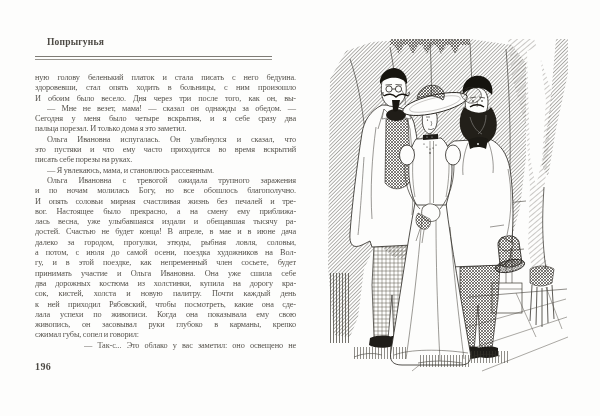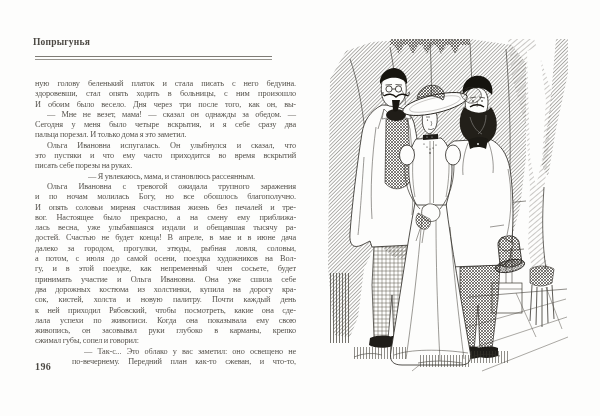--- a/index.html
+++ b/index.html
@@ -5,37 +5,37 @@
   html,body{margin:0;padding:0;}
   body{
     width:600px;height:416px;
     background:#fdfdfc;
     font-family:"Liberation Serif", serif;
     color:#55524c;
     overflow:hidden;
   }
   .page{position:relative;width:600px;height:416px;background:#fdfdfc;}
   .header-title{
-    position:absolute;left:33px;top:37px;
+    position:absolute;left:47px;top:37px;
     font-size:9.5px;font-weight:bold;letter-spacing:.2px;color:#4c4944;
   }
   .header-rule{
     position:absolute;left:35px;top:56px;width:237px;height:2px;
     border-top:1.6px solid #7e7b75;
     border-bottom:1px solid #97958f;
   }
   .body-text{
-    position:absolute;left:35px;top:79px;width:261px;
+    position:absolute;left:35px;top:73px;width:261px;
     font-size:8.3px;line-height:10.3px;
     letter-spacing:-0.15px;word-spacing:-0.3px;
     color:#56534d;
   }
   .line{text-align:left;}
   .line.just{text-align:justify;text-align-last:justify;}
-  .line.ind{text-indent:12px;text-align:center;}
+  .line.ind{text-indent:12px;}
   .line.shift{margin-left:37px;}
   .page-number{
     position:absolute;left:35px;top:360.5px;
     font-size:10px;font-weight:bold;letter-spacing:.4px;color:#4c4944;text-align:right;
   }
   .illustration{
     position:absolute;left:320px;top:37px;width:248px;height:335px;
   }
 </style>
 </head>
@@ -67,21 +67,20 @@
       <div class="line just">а потом, с июля до самой осени, поездка художников на Вол-</div>
       <div class="line just">гу, и в этой поездке, как непременный член сосьете, будет</div>
       <div class="line just">принимать участие и Ольга Ивановна. Она уже сшила себе</div>
       <div class="line just">два дорожных костюма из холстинки, купила на дорогу кра-</div>
       <div class="line just">сок, кистей, холста и новую палитру. Почти каждый день</div>
       <div class="line just">к ней приходил Рябовский, чтобы посмотреть, какие она сде-</div>
       <div class="line just">лала успехи по живописи. Когда она показывала ему свою</div>
       <div class="line just">живопись, он засовывал руки глубоко в карманы, крепко</div>
       <div class="line">сжимал губы, сопел и говорил:</div>
       <div class="line just ind shift">— Так-с... Это облако у вас заметил: оно освещено не</div>
-      <div class="line just shift">по-вечернему. Передний план как-то сжеван, и что-то,</div>
     </div>
 
   <div class="page-number">196</div>
 
   <svg class="illustration" viewBox="0 0 248 335" width="248" height="335" xmlns="http://www.w3.org/2000/svg">
     <defs>
       <pattern id="ht" width="2.6" height="2.6" patternUnits="userSpaceOnUse" patternTransform="rotate(45)">
         <line x1="0" y1="0" x2="0" y2="2.6" stroke="#35322b" stroke-width="0.75"></line>
       </pattern>
       <pattern id="hx" width="3" height="3" patternUnits="userSpaceOnUse">

